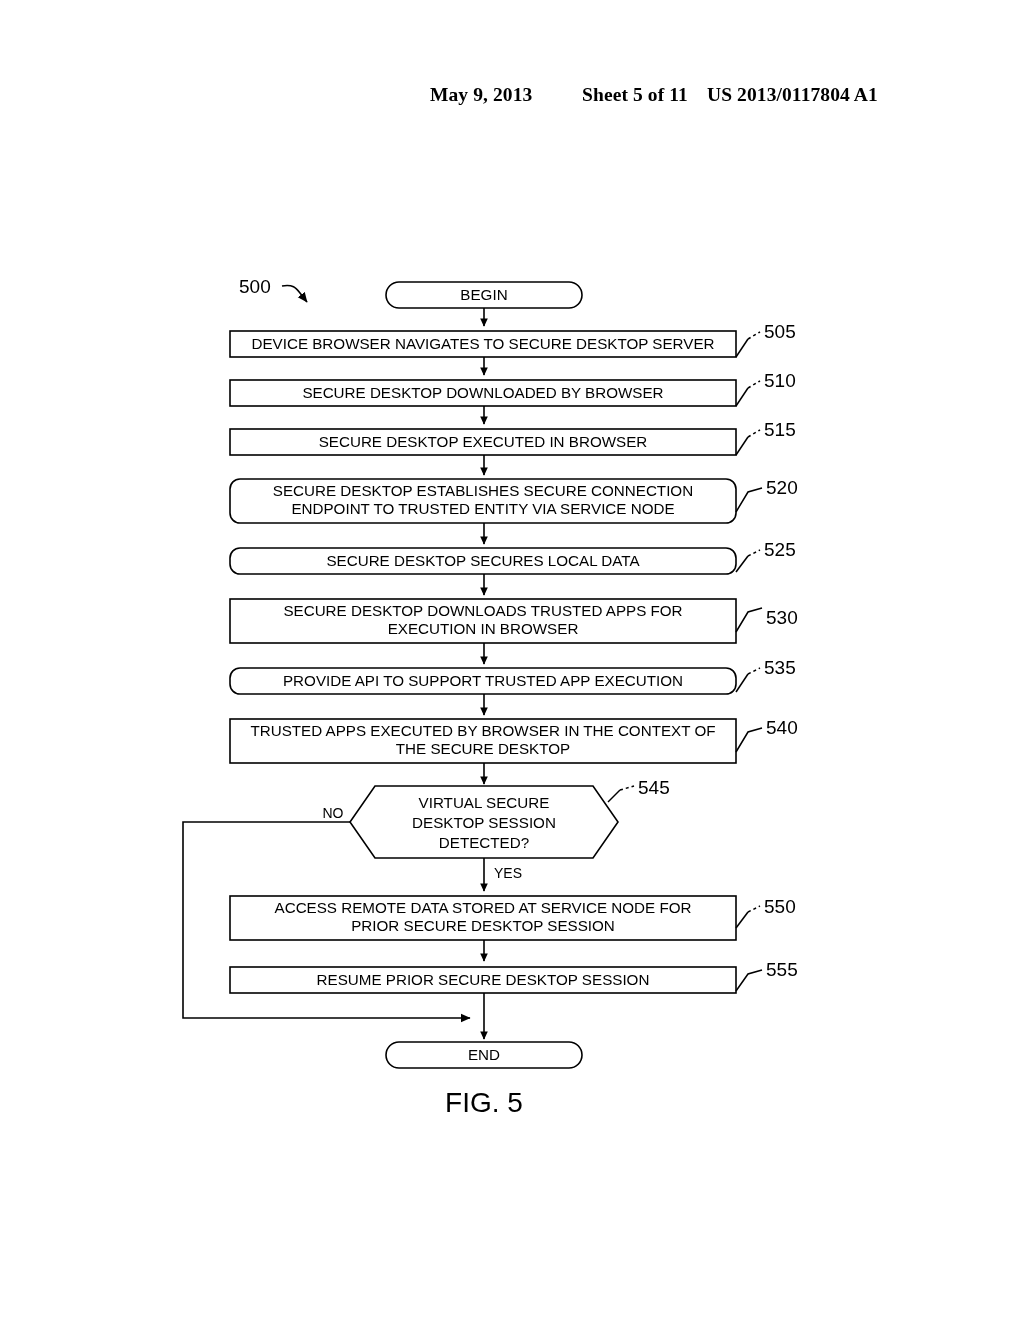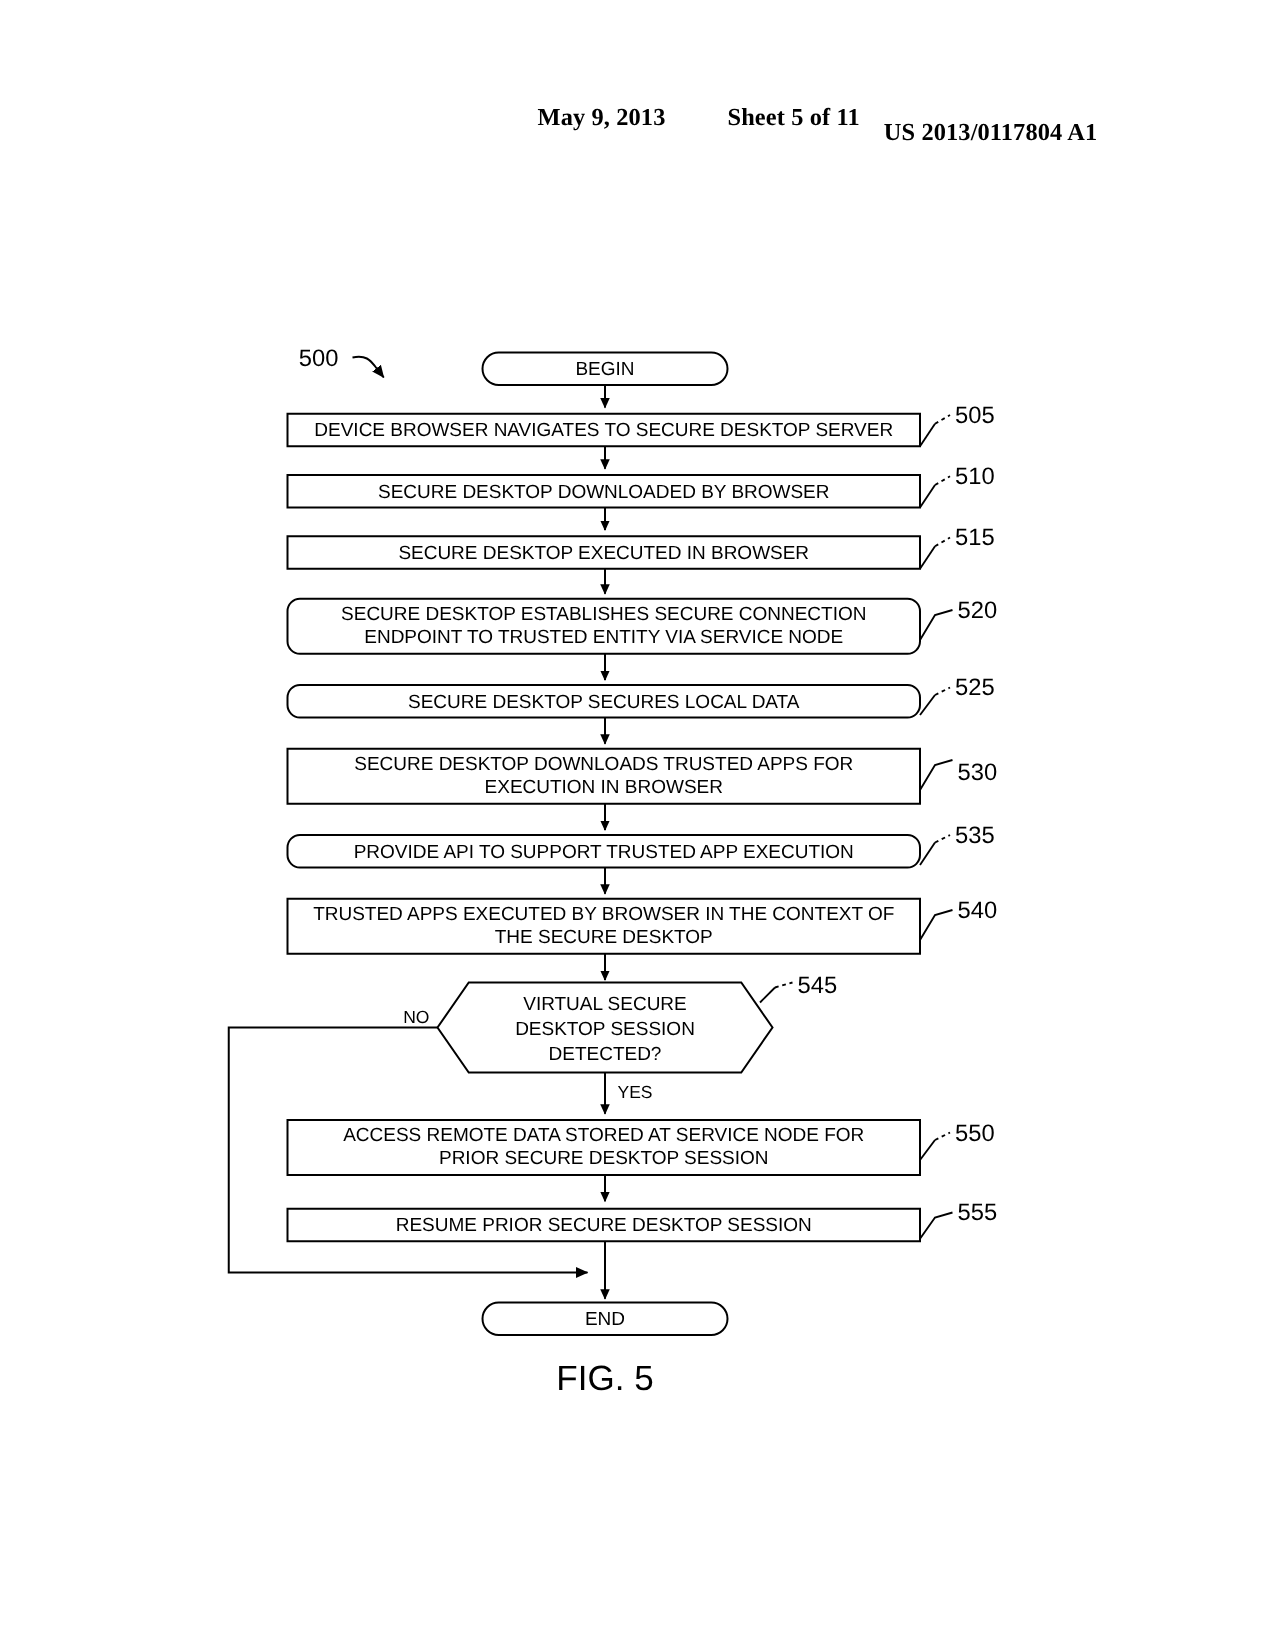--- a/index.html
+++ b/index.html
@@ -25,21 +25,21 @@
     height: 30px;
     font-family: "Liberation Serif", serif;
     font-weight: bold;
     font-size: 19.5px;
     letter-spacing: 0.1px;
     white-space: nowrap;
   }
   #page-header .h-pub   { position: absolute; left: 128px;  top: 0; }
   #page-header .h-date  { position: absolute; left: 430px;  top: 0; }
   #page-header .h-sheet { position: absolute; left: 582px;  top: 0; }
-  #page-header .h-pat   { position: absolute; left: 707px;  top: 12px; }
+  #page-header .h-pat   { position: absolute; left: 707px;  top: 0; }
 
   
   #figure {
     position: absolute;
     left: 0;
     top: 0;
     width: 1024px;
     height: 1320px;
   }
   #figure svg {

